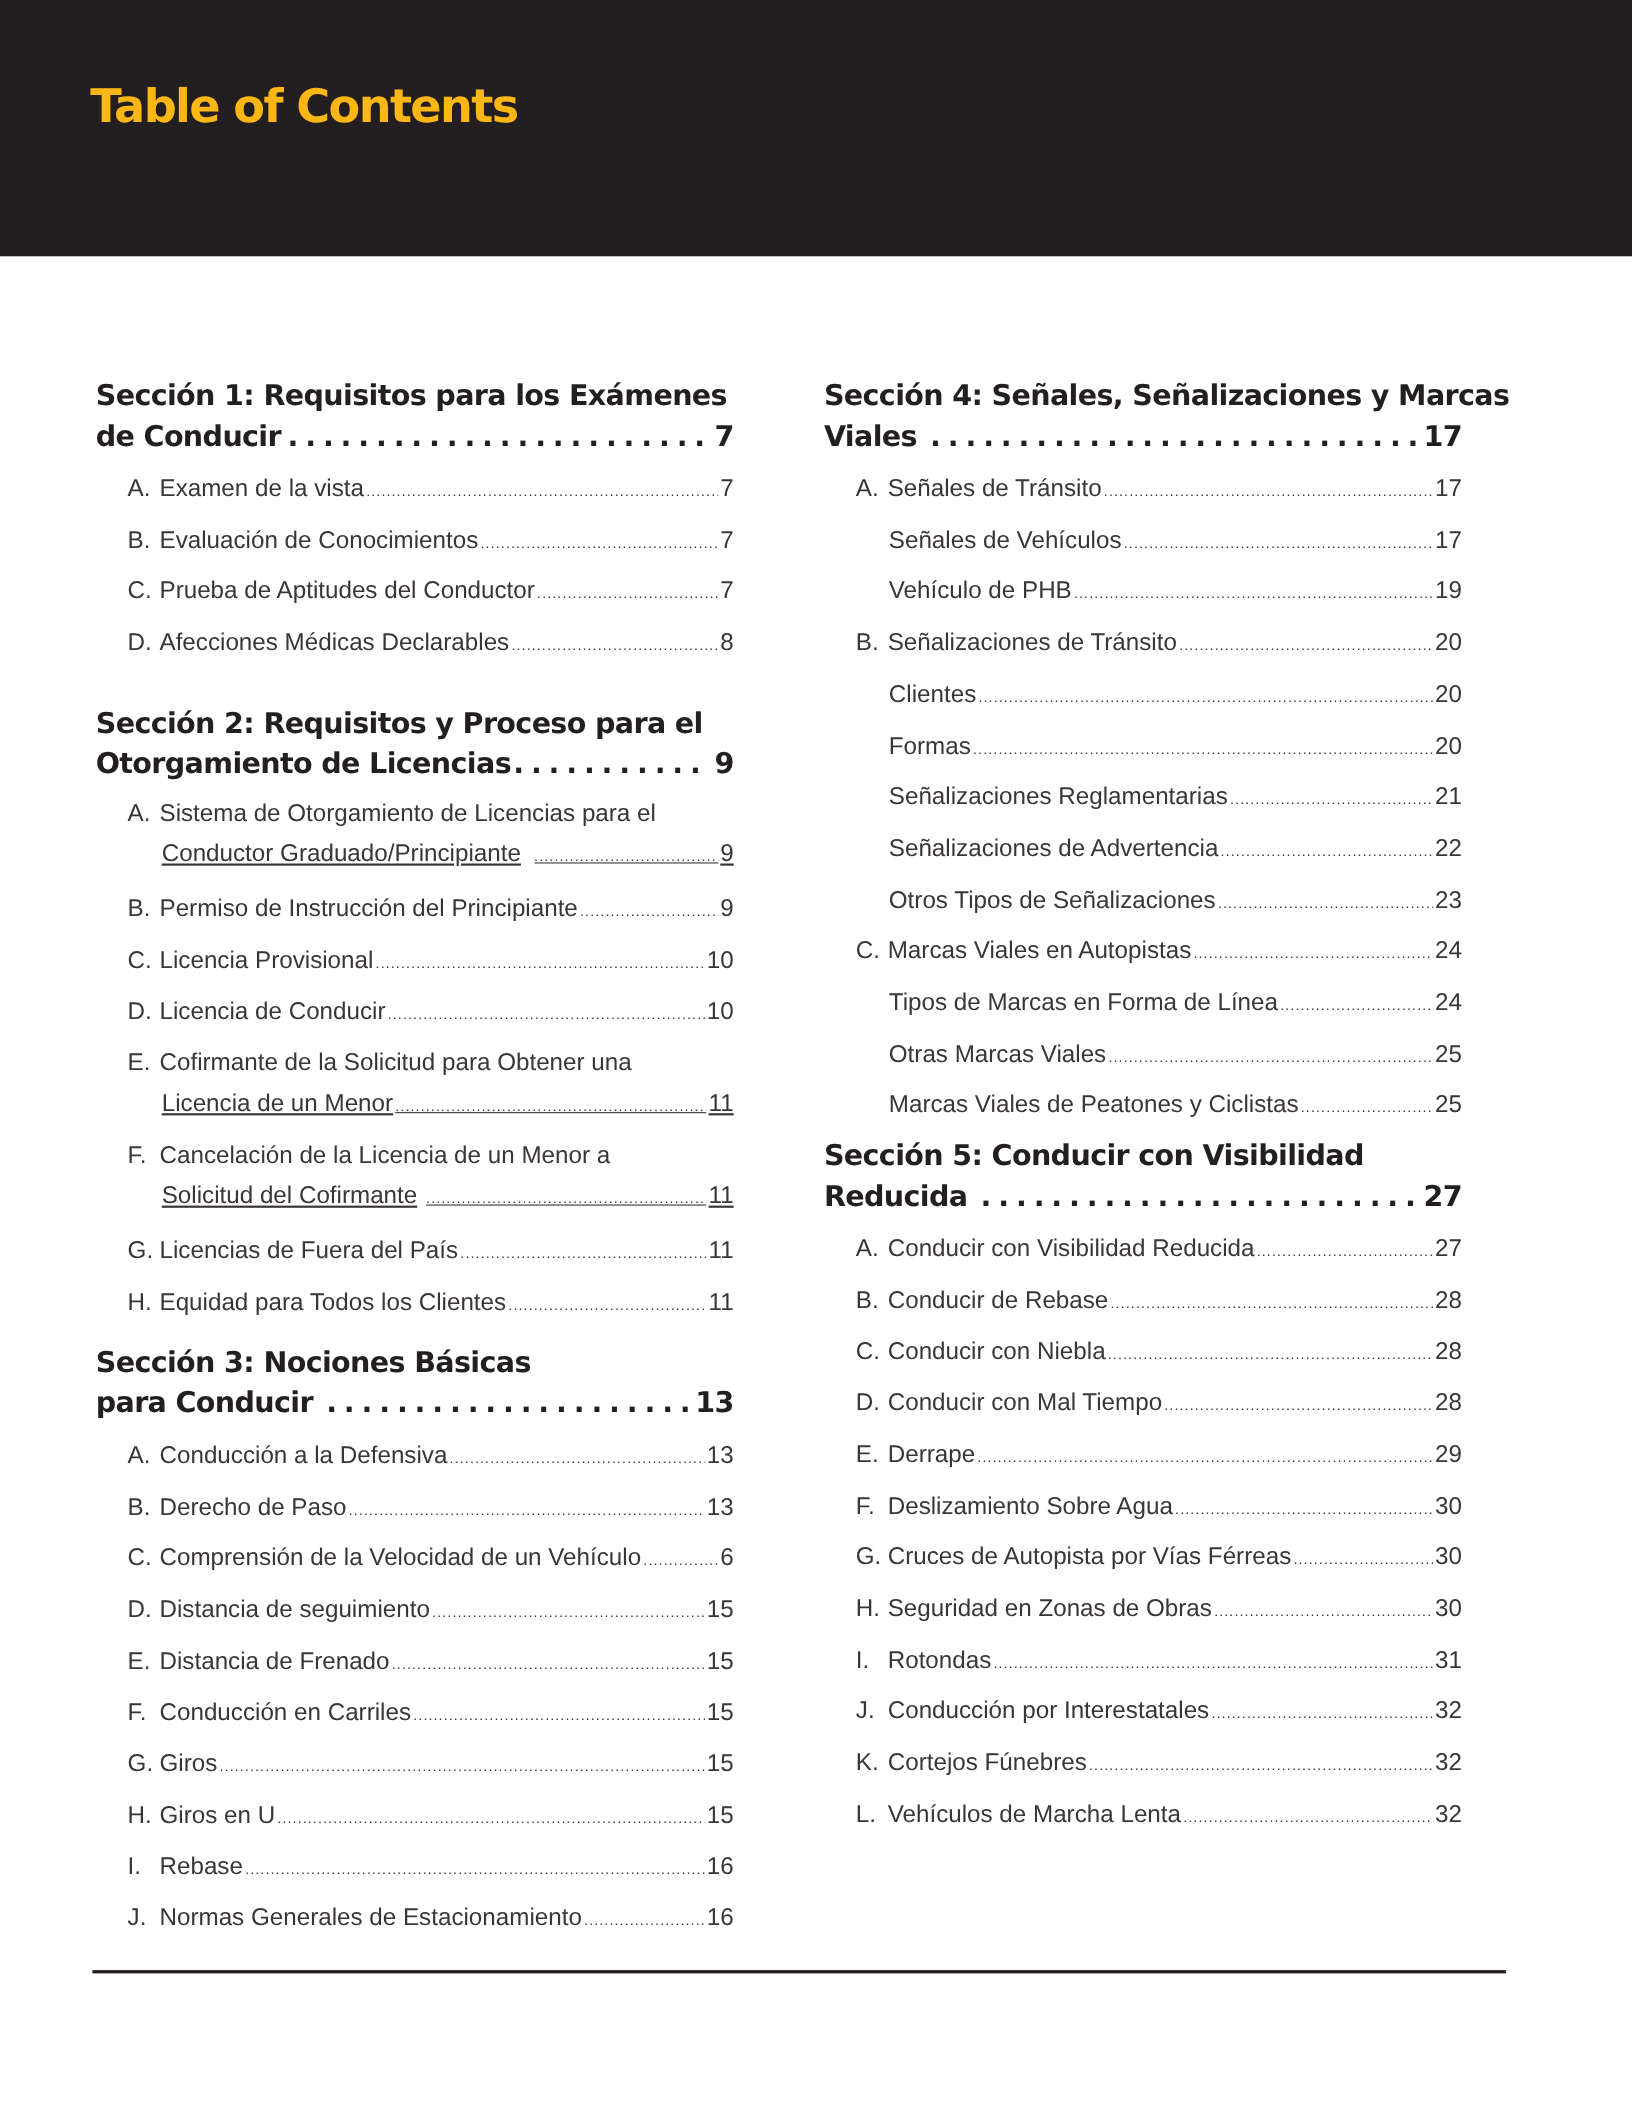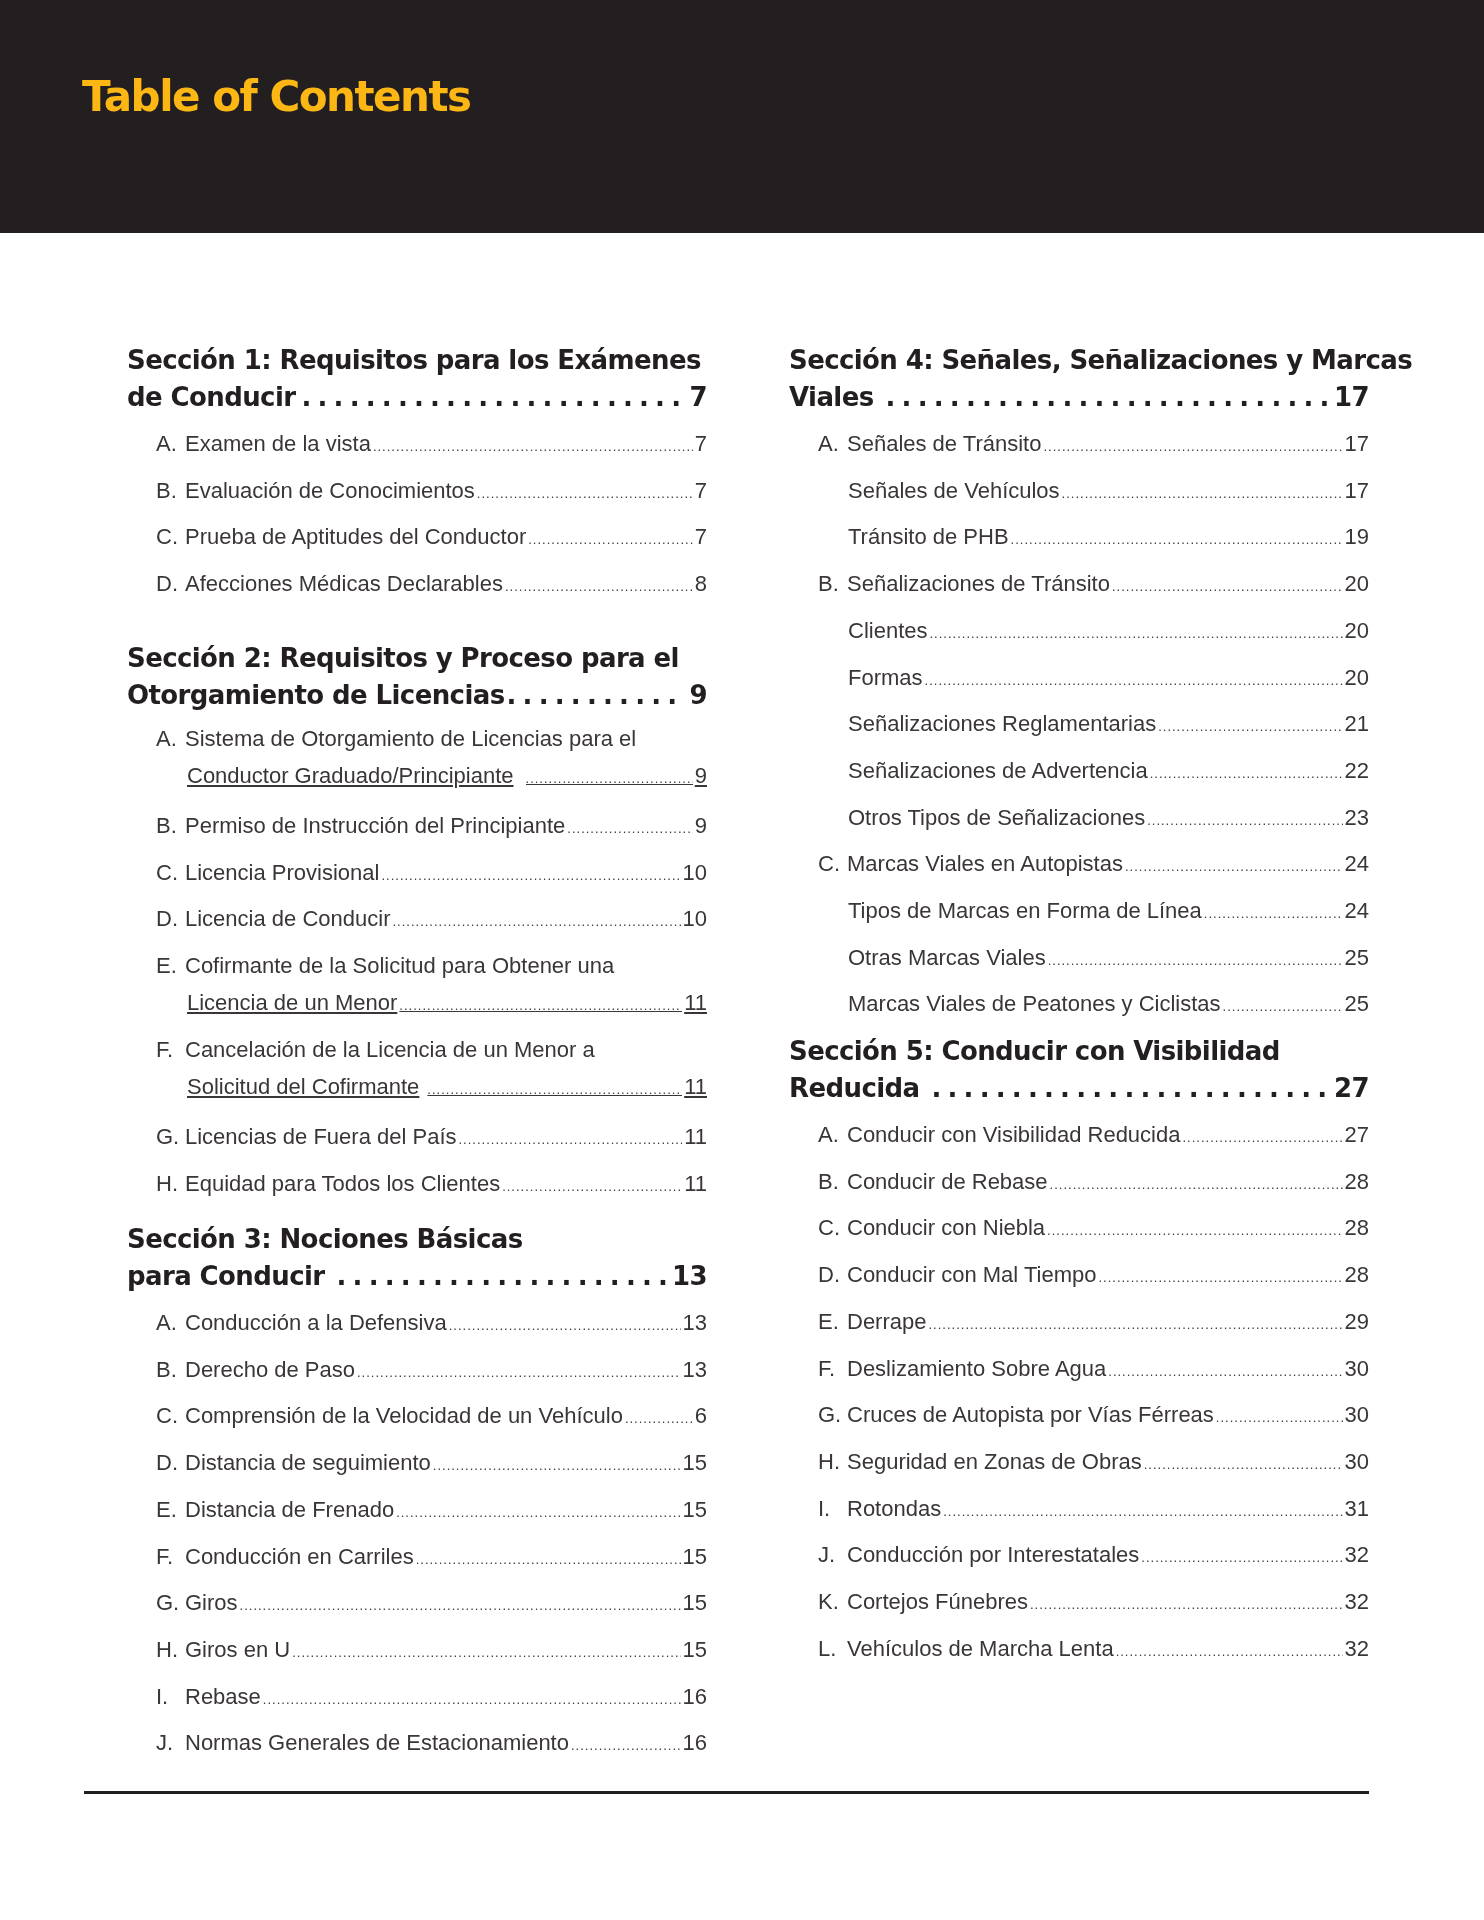--- a/index.html
+++ b/index.html
@@ -8,21 +8,21 @@
     font-family: "Liberation Sans", "DejaVu Sans", sans-serif; color: #231f20;
   }
   .header {
     position: absolute; left: 0; top: 0; width: 1484px; height: 233px; background: #231f20;
   }
   .title {
     position: absolute; left: 82px; top: 72px; margin: 0;
     font-family: "DejaVu Sans", "Liberation Sans", sans-serif;
     font-weight: bold; font-size: 42px; letter-spacing: -1.5px; color: #fdb714; line-height: 1.2;
   }
-  .col { position: absolute; margin-left: 40px; }
+  .col { position: absolute; }
   .col-left { left: 87px; width: 580px; }
   .col-right { left: 749px; width: 580px; }
 
   .section { position: absolute; left: 0; width: 100%; }
   .sec-head {
     font-family: "DejaVu Sans", "Liberation Sans", sans-serif; font-weight: bold;
     font-size: 26px; letter-spacing: -0.6px; line-height: 37px; color: #231f20;
   }
   .sec-head .line1 { display: block; white-space: nowrap; }
   .sec-head .line2 { display: flex; align-items: baseline; white-space: nowrap; }
@@ -280,21 +280,21 @@
           <span class="pnum">17</span>
         </div>
       <div class="item sub">
           <span class="letter"></span>
           <span class="txt">Señales de Vehículos</span>
           <span class="leader">................................................................................................................................................</span>
           <span class="pnum">17</span>
         </div>
       <div class="item sub">
           <span class="letter"></span>
-          <span class="txt">Tránsito de PHB</span>
+          <span class="txt">Vehículo de PHB</span>
           <span class="leader">................................................................................................................................................</span>
           <span class="pnum">19</span>
         </div>
       <div class="item">
           <span class="letter">B.</span>
           <span class="txt">Señalizaciones de Tránsito</span>
           <span class="leader">................................................................................................................................................</span>
           <span class="pnum">20</span>
         </div>
       <div class="item sub">

